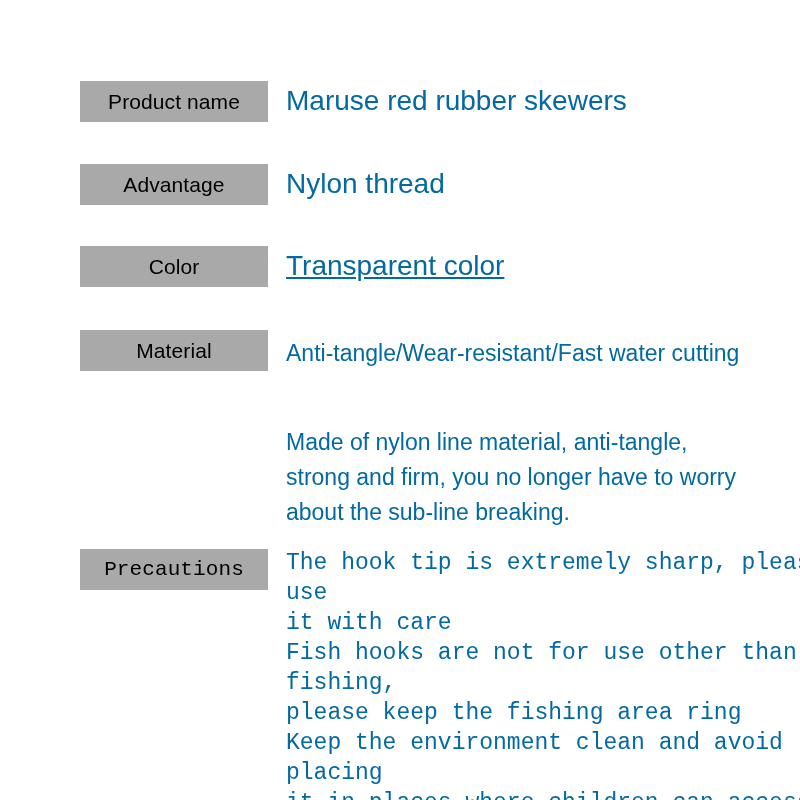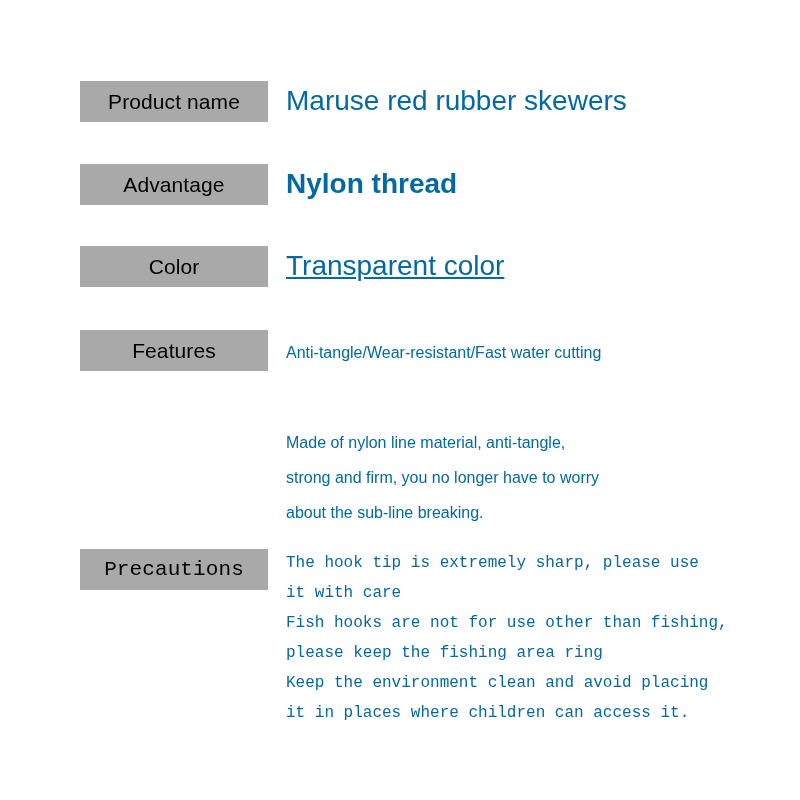--- a/index.html
+++ b/index.html
@@ -47,32 +47,32 @@
     white-space: pre-line;
     box-sizing: border-box;
   }
   
   .size-lg .spec-value {
     font-size: 28px;
     line-height: 34px;
   }
   
   .size-sm .spec-value {
-    font-size: 16px;
+    font-size: 23px;
     line-height: 30px;
   }
   .size-sm.tight .spec-value {
     line-height: 35px;
   }
 
   
   #row-0 { top: 81px;  height: 41px; }
   #row-0 .spec-value { top: 3px; }
   #row-1 { top: 164px; height: 41px; }
-  #row-1 .spec-value { top: 3px; font-weight: bold; }
+  #row-1 .spec-value { top: 3px; }
   #row-2 { top: 246px; height: 41px; padding-left: 26px; }
   #row-2 .spec-value { top: 3px; text-decoration: underline; }
   #row-3 { top: 330px; height: 41px; }
   #row-3 .spec-value { top: 8px; }
   #row-4 { top: 425px; height: 41px; }
   #row-4 .spec-value { top: -0px; }
   #row-5 { top: 549px; height: 41px; font-family: Liberation Mono, monospace; }
   #row-5 .spec-value { top: -1px; }
 
   .spec-value { position: absolute; }
@@ -91,21 +91,21 @@
     <div class="spec-label">Advantage</div>
     <div class="spec-value">Nylon thread</div>
   </div>
 
   <div class="spec-row size-lg" id="row-2">
     <div class="spec-label">Color</div>
     <div class="spec-value">Transparent color</div>
   </div>
 
   <div class="spec-row size-sm" id="row-3">
-    <div class="spec-label">Features</div>
+    <div class="spec-label">Material</div>
     <div class="spec-value">Anti-tangle/Wear-resistant/Fast water cutting</div>
   </div>
 
   <div class="spec-row size-sm tight" id="row-4">
     <div class="spec-value">Made of nylon line material, anti-tangle,
 strong and firm, you no longer have to worry
 about the sub-line breaking.</div>
   </div>
 
   <div class="spec-row size-sm" id="row-5">

